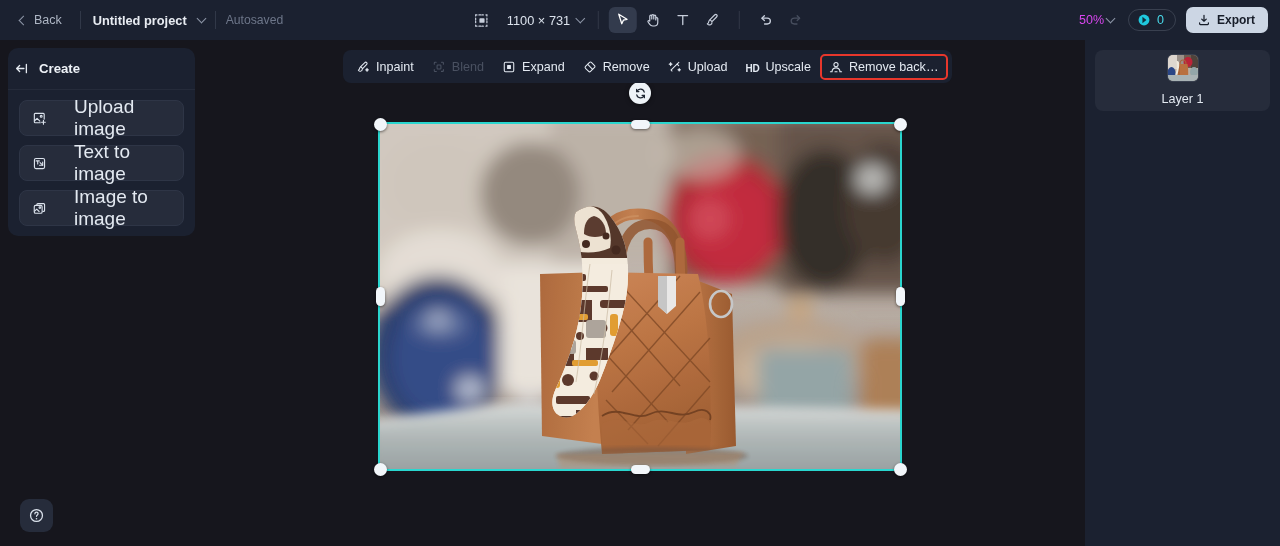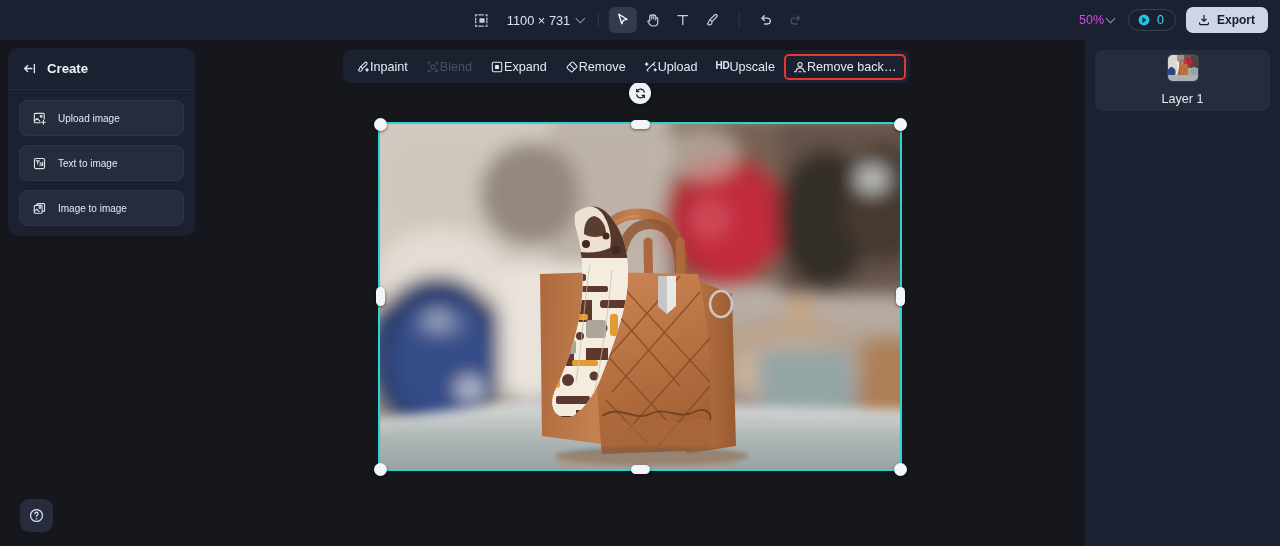--- a/index.html
+++ b/index.html
@@ -57,37 +57,37 @@
     display: flex; align-items: center; gap: 6px;
     background: #ccd6e4; color: #161c28; font-size: 12px; font-weight: bold;
     border-radius: 7px; padding: 6px 13px 6px 11px; cursor: pointer; justify-content: center;
   }
 
   
   .sidebar {
     position: absolute; left: 8px; top: 48px; width: 187px;
     background: #1b2130; border-radius: 10px; z-index: 30; padding-bottom: 10px;
   }
-  .sb-head { height: 42px; display: flex; align-items: center; gap: 10px; padding: 0 14px; border-bottom: 1px solid #252b3a; }
+  .sb-head { height: 42px; display: flex; align-items: center; gap: 10px; padding: 0 6px; border-bottom: 1px solid #252b3a; }
   .sb-title { color: #eef2f7; font-size: 13.2px; font-weight: bold; }
   .sb-list { padding: 10px 11px 0 11px; display: flex; flex-direction: column; gap: 9px; }
   .sb-item {
     display: flex; align-items: center; gap: 11px;
     background: #262c3b; border: 1px solid #2e3546; border-radius: 8px;
     height: 36px; padding: 0 12px; cursor: pointer;
   }
-  .sb-item-label { color: #e3e9f1; font-size: 10px; }
+  .sb-item-label { color: #e3e9f1; font-size: 19px; margin-left: 16px; }
 
   
   .actionbar {
     position: absolute; left: 343px; top: 50px; height: 33px;
     background: #1b2130; border-radius: 8px; display: flex; align-items: center; padding: 0 4px; z-index: 30;
   }
   .act {
-    display: flex; align-items: flex-start; 
+    display: flex; align-items: flex-end; gap: 6px;
     color: #e3e9f1; font-size: 12.6px; padding: 6px 9px; border-radius: 6px; cursor: pointer; white-space: nowrap;
   }
   .act.disabled { color: #4a5161; cursor: default; }
   .act.highlighted { border: 2px solid #e8372c; padding: 4px 7px; border-radius: 5px; }
   .hd-badge { color: #e3e9f1; font-size: 10px; font-weight: bold; letter-spacing: -0.3px; }
 
   
   .canvas-area { position: absolute; left: 0; top: 40px; width: 1280px; height: 506px; background: #16161d; }
 
   .sel-wrap { position: absolute; left: 380px; top: 84px; width: 520px; height: 345px; }
@@ -146,20 +146,33 @@
 
   svg { display: block; }
 </style>
 </head>
 <body>
 
 <div class="app">
 
   <div class="header">
 
+    <div class="hdr-left">
+      <div class="back-btn">
+        <span class="chev-left"></span>
+        <span>Back</span>
+      </div>
+      <div class="vdiv"></div>
+      <div style="display:flex;align-items:center;gap:9px;">
+        <span class="proj-name">Untitled project</span>
+        <span class="chev-dn"></span>
+      </div>
+      <div class="vdiv"></div>
+      <span class="autosaved">Autosaved</span>
+    </div>
 
     <div class="hdr-center">
       <div class="canvas-icon-btn">
         <svg width="15" height="15" viewBox="0 0 16 16" fill="none" stroke="#c7cedb" stroke-width="1.3">
           <rect x="6" y="5.5" width="5.5" height="5" rx="1" fill="#c7cedb" stroke="none"></rect>
           <path d="M2 3.2V2h1.4M2 12.8V14h1.4M13 2h1v1.2M13 14h1v-1.2" stroke-linecap="round"></path>
           <path d="M5.5 2h2M8.8 2h1.4M2 5.5v2M2 8.8v1.6M14 5.5v2M14 8.8v1.6M5.5 14h2M8.8 14h1.4" stroke-linecap="round"></path>
         </svg>
       </div>
       <div class="dims">

